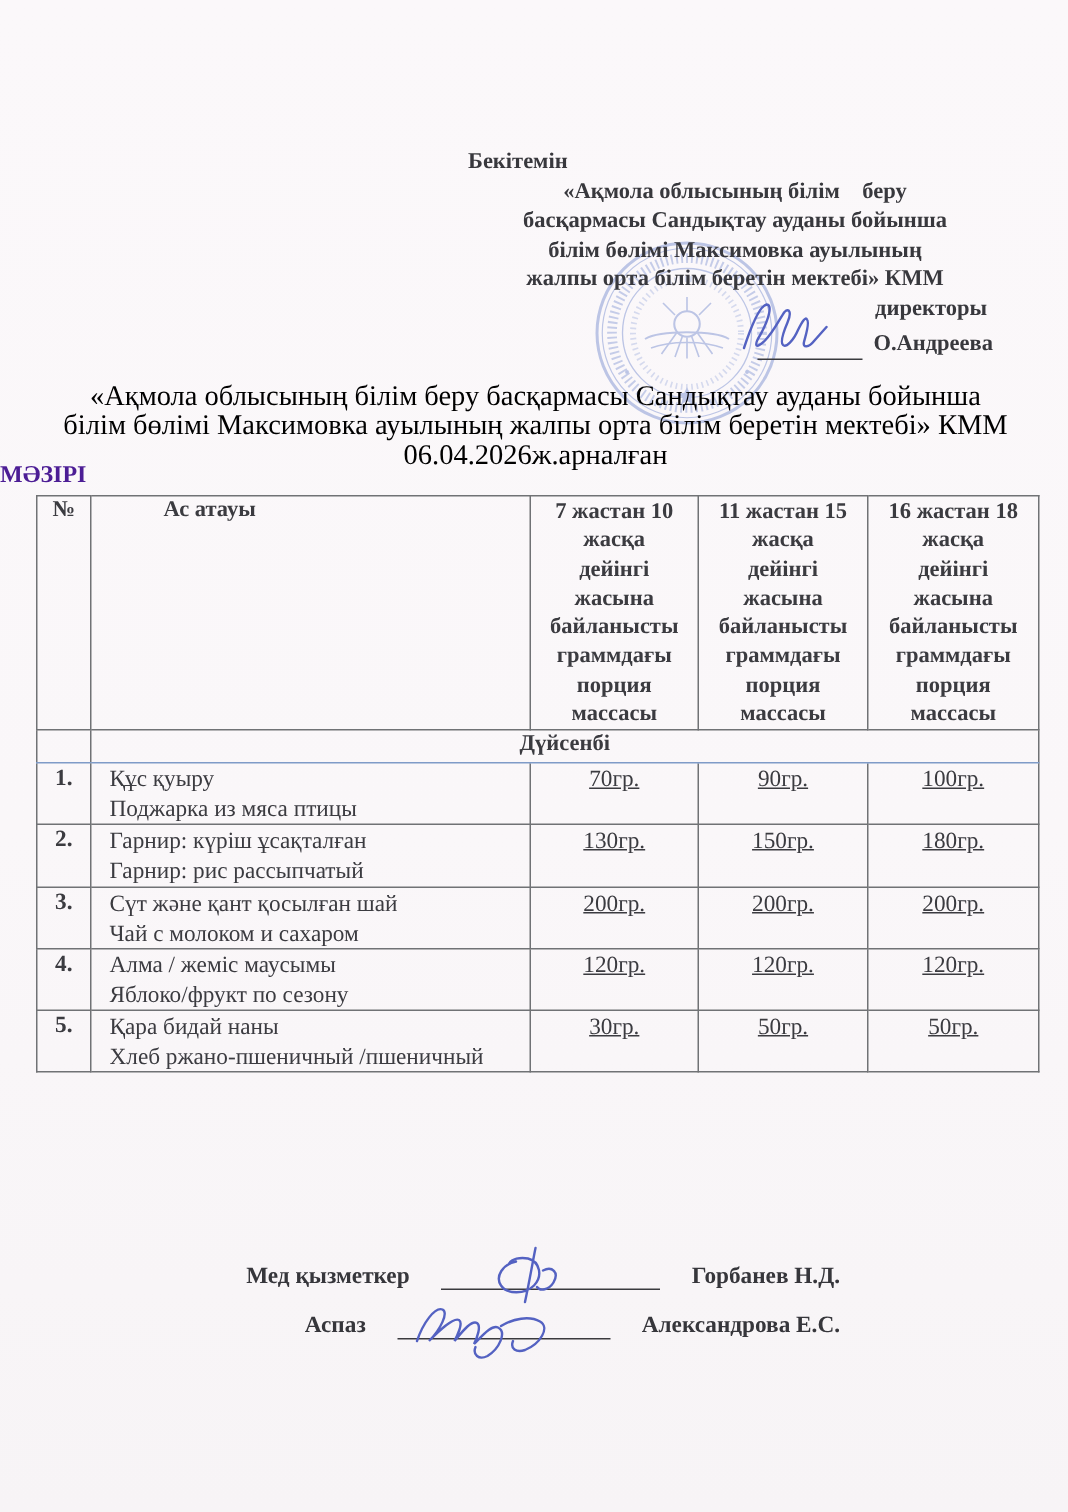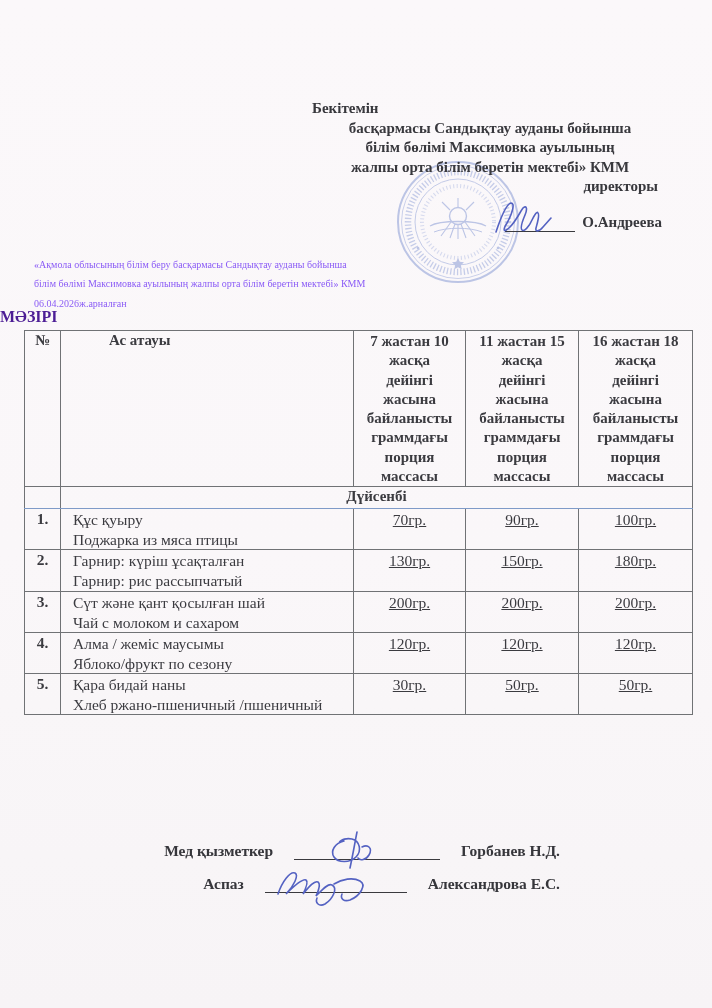--- a/index.html
+++ b/index.html
@@ -15,35 +15,35 @@
   
   .approval {
     position:absolute; top:99px; right:44px; width:356px;
     font-weight:bold; font-size:15px; line-height:19.5px; color:#38383d;
   }
   .approval .l-right  { text-align:left; padding-right:18px; }
   .approval .l-right2 { text-align:right; padding-right:10px; }
   .approval .l-center { text-align:center; white-space:pre-wrap; }
   .approval .sig-row  {
     display:flex; justify-content:flex-end; align-items:flex-end;
-    gap:7px; padding-right:6px; margin-top:16px;
+    gap:7px; padding-right:6px; margin-top:4px;
   }
   .sig-line  { display:inline-block; width:70px;  height:15px; border-bottom:1.6px solid #3a3a3e; }
   .sig-line2 { display:inline-block; width:146px; height:16px; border-bottom:1.7px solid #3a3a3e; }
   .sig-line3 { display:inline-block; width:142px; height:16px; border-bottom:1.7px solid #3a3a3e; }
 
   
   .stamp { position:absolute; left:394px; top:158px; width:128px; height:128px;
            opacity:.52; filter:blur(.35px); pointer-events:none; }
   .ink   { position:absolute; pointer-events:none; }
 
   
   .subheader {
     position:absolute; top:255px; left:34px; width:646px;
-    text-align:left; font-size:10px; line-height:19.3px; color:#8b5cf6;
+    text-align:center; font-size:19px; line-height:19.3px; color:#000000;
   }
   .doc-title {
     position:absolute; top:308px; left:0; width:660px;
     text-align:left; font-weight:bold; font-size:16px; color:#4c1d95;
   }
 
   
   table.menu {
     position:absolute; left:24px; top:330px; width:668px;
     border-collapse:collapse; table-layout:fixed;
@@ -91,20 +91,21 @@
     </g>
     <g fill="#8497d3" stroke="none">
       <path d="M64 100 l1.8 3.8 4.2 .5 -3.1 2.9 .8 4.1 -3.7 -2 -3.7 2 .8 -4.1 -3.1 -2.9 4.2 -.5 z"></path>
       <circle cx="24" cy="90" r="1.3"></circle>
         <circle cx="104" cy="90" r="1.3"></circle>
     </g>
   </svg>
 
   <div class="approval">
     <div class="l-right">Бекітемін</div>
+    <div class="l-center">«Ақмола облысының білім    беру</div>
     <div class="l-center">басқармасы Сандықтау ауданы бойынша</div>
     <div class="l-center">білім бөлімі Максимовка ауылының</div>
     <div class="l-center">жалпы орта білім беретін мектебі» КММ</div>
     <div class="l-right2">директоры</div>
     <div class="sig-row">
       <span class="sig-line"></span>
       <span>О.Андреева</span>
     </div>
   </div>
 

